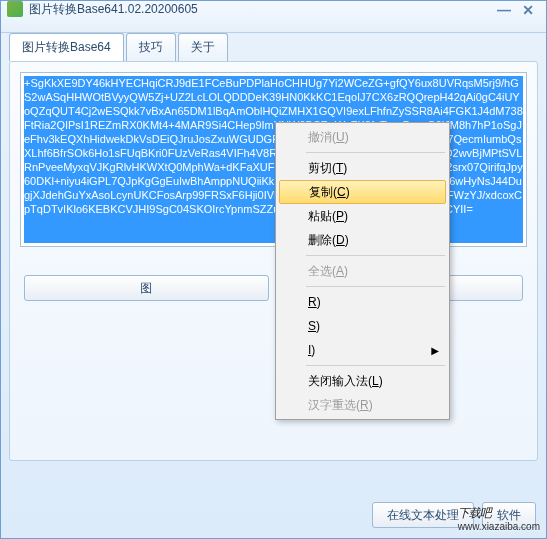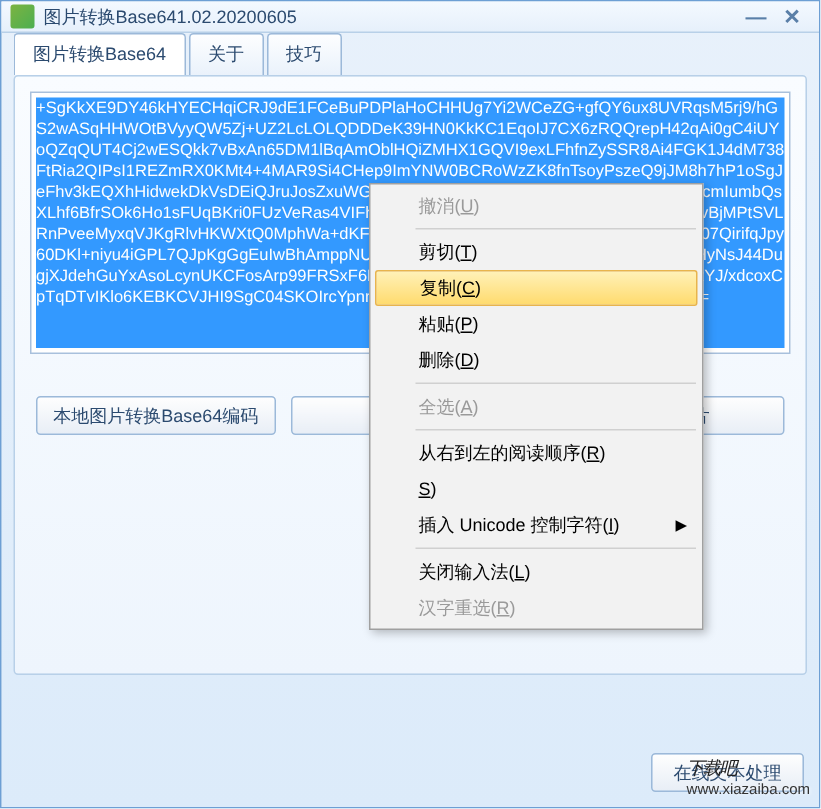--- a/index.html
+++ b/index.html
@@ -1,71 +1,71 @@
 <!DOCTYPE html>
 <html><head>
 <meta charset="utf-8">
 <style>
 *{box-sizing:border-box;margin:0;padding:0;font-family:"Microsoft YaHei","SimSun",sans-serif;font-size:12px}
 body{background:#fff;width:547px;height:539px;overflow:hidden;position:relative}
 .window{width:547px;height:539px;background:linear-gradient(#e8f1fb,#dcebfa);border:1px solid #6d9fd4;position:relative}
-.titlebar{height:21px;background:linear-gradient(#f4f9ff,#e6f0fb);display:flex;align-items:center;padding:0 6px;border-bottom:1px solid #b8d0e8}
+.titlebar{height:32px;background:linear-gradient(#f4f9ff,#e6f0fb);display:flex;align-items:flex-start;padding:0 6px;border-bottom:1px solid #b8d0e8}
 .app-icon{width:16px;height:16px;background:linear-gradient(135deg,#7cb342,#4caf50);border-radius:2px;margin-right:6px}
 .title{flex:1;color:#2b4a6f}
 .winbtn{width:24px;height:18px;display:flex;align-items:center;justify-content:center;color:#5a7fa8;font-weight:bold;cursor:pointer;font-size:14px}
 .tabs{height:28px;display:flex;align-items:center;padding:0 8px;gap:2px}
 .tab{padding:5px 12px;background:linear-gradient(#fdfeff,#eaf2fb);border:1px solid #9cb9d9;border-bottom:none;border-radius:3px 3px 0 0;color:#2b4a6f;cursor:pointer}
 .tab.active{background:#fff;font-weight:normal}
 .content{margin:0 8px 8px 8px;background:linear-gradient(#f9fcff,#eef5fd);border:1px solid #b8d0e8;border-radius:3px;height:400px;padding:10px;position:relative}
 .textarea-wrap{border:1px solid #a8c0dc;background:#fff;height:175px;padding:3px;overflow:hidden}
 .textarea{width:100%;height:100%;border:none;outline:none;resize:none;font-family:Arial,sans-serif;font-size:11px;line-height:14px;word-break:break-all;color:#fff;background:#3399ff}
 .btnrow{display:flex;gap:10px;margin-top:28px;padding:0 4px}
 .btn{flex:1;height:26px;background:linear-gradient(#fefefe,#e8eef6);border:1px solid #9cb9d9;border-radius:3px;display:flex;align-items:center;justify-content:center;color:#2b4a6f;cursor:pointer;overflow:hidden;white-space:nowrap}
 .bottombar{position:absolute;bottom:10px;right:10px;display:flex;gap:8px;align-items:center}
 .btn2{height:26px;padding:0 14px;background:linear-gradient(#fefefe,#e8eef6);border:1px solid #9cb9d9;border-radius:3px;display:flex;align-items:center;justify-content:center;color:#2b4a6f;cursor:pointer}
 .watermark{position:absolute;bottom:6px;right:6px;font-size:34px;font-weight:normal;color:#222;font-style:italic;text-shadow:1px 1px 2px rgba(255,255,255,.6);letter-spacing:-1px;pointer-events:none}
 .watermark .sub{font-size:10px;display:block;text-align:left;color:#333;font-style:normal;letter-spacing:0;margin-top:-4px}
-.ctxmenu{position:absolute;left:245px;top:121px;width:223px;background:#f2f2f2;border:1px solid #a0a0a0;box-shadow:2px 2px 6px rgba(0,0,0,.25);padding:2px;z-index:100}
+.ctxmenu{position:absolute;left:274px;top:121px;width:175px;background:#f2f2f2;border:1px solid #a0a0a0;box-shadow:2px 2px 6px rgba(0,0,0,.25);padding:2px;z-index:100}
 .ctxitem{height:24px;display:flex;align-items:center;padding:0 22px 0 30px;color:#000;cursor:pointer;position:relative}
 .ctxitem.disabled{color:#9a9a9a;cursor:default}
 .ctxitem.hover{background:linear-gradient(#fff1b8,#ffdb6e);border:1px solid #e8b44d;border-radius:2px;margin:0 1px;padding:0 21px 0 29px}
 .ctxsep{height:1px;background:#d0d0d0;margin:3px 2px 3px 28px}
 .ctxarrow{position:absolute;right:8px;font-size:10px}
 .underline{text-decoration:underline}
 </style>
 </head>
 <body>
 
 <div class="window">
   <div class="titlebar">
     <div class="app-icon"></div>
     <div class="title">图片转换Base641.02.20200605</div>
     <div class="winbtn">—</div>
     <div class="winbtn">✕</div>
   </div>
 
   <div class="tabs">
     <div class="tab active">图片转换Base64</div>
+    <div class="tab">技巧</div>
     <div class="tab">关于</div>
-    <div class="tab">技巧</div>
   </div>
 
   <div class="content">
     <div class="textarea-wrap">
       <textarea class="textarea" spellcheck="false" style="">+SgKkXE9DY46kHYECHqiCRJ9dE1FCeBuPDPlaHoCHHUg7Yi2WCeZG+gfQY6ux8UVRqsM5rj9/hGS2wASqHHWOtBVyyQW5Zj+UZ2LcLOLQDDDeK39HN0KkKC1EqoIJ7CX6zRQQrepH42qAi0gC4iUYoQZqQUT4Cj2wESQkk7vBxAn65DM1lBqAmOblHQiZMHX1GQVI9exLFhfnZySSR8Ai4FGK1J4dM738FtRia2QIPsI1REZmRX0KMt4+4MAR9Si4CHep9ImYNW0BCRoWzZK8fnTsoyPszeQ9jJM8h7hP1oSgJeFhv3kEQXhHidwekDkVsDEiQJruJosZxuWGUDGRptVqkxgRR5UE0gVgdnBfOUPAJa7QecmIumbQsXLhf6BfrSOk6Ho1sFUqBKri0FUzVeRas4VIFh4V8RFCPscvB5QDtAe4YjaLjE6khzcHXQ2wvBjMPtSVLRnPveeMyxqVJKgRlvHKWXtQ0MphWa+dKFaXUFXYbsIT3AslQm6xbfihgZIE7ZBXiaR2srx07QirifqJpy60DKl+niyu4iGPL7QJpKgGgEuIwBhAmppNUQiiKkH6YdNdAsJ9HnqBJSxvvO8dQnOH6wHyNsJ44DugjXJdehGuYxAsoLcynUKCFosArp99FRSxF6Hji0IVMFZPrVe/J7DXde1eJsvFRYRFYsnFWzYJ/xdcoxCpTqDTvIKlo6KEBKCVJHI9SgC04SKOIrcYpnmSZZuH6G9Y5xOb1HAAAAASUVORK5CYII=</textarea>
     </div>
     <div class="btnrow">
-      <div class="btn">本地图片转换Base64编码</div>
       <div class="btn">图</div>
       <div class="btn">码转换图片</div>
     </div>
   </div>
 
   <div class="bottombar">
     <div class="btn2">在线文本处理</div>
+    <div class="btn2">软件</div>
   </div>
 
   <div class="watermark">
     <span>下载吧</span>
     <span class="sub">www.xiazaiba.com</span>
   </div>
 
   <div class="ctxmenu">
     <div class="ctxitem disabled">
         <span>撤消(</span>
@@ -94,30 +94,28 @@
         <span>)</span>
       </div>
     <div class="ctxsep"></div>
     <div class="ctxitem disabled">
         <span>全选(</span>
         <span class="underline">A</span>
         <span>)</span>
       </div>
     <div class="ctxsep"></div>
     <div class="ctxitem">
-        <span>从右到左的阅读顺序(</span>
         <span class="underline">R</span>
         <span>)</span>
       </div>
     <div class="ctxitem">
         <span class="underline">S</span>
         <span>)</span>
       </div>
     <div class="ctxitem">
-        <span>插入 Unicode 控制字符(</span>
         <span class="underline">I</span>
         <span>)</span>
         <span class="ctxarrow">▶</span>
       </div>
     <div class="ctxsep"></div>
     <div class="ctxitem">
         <span>关闭输入法(</span>
         <span class="underline">L</span>
         <span>)</span>
       </div>

